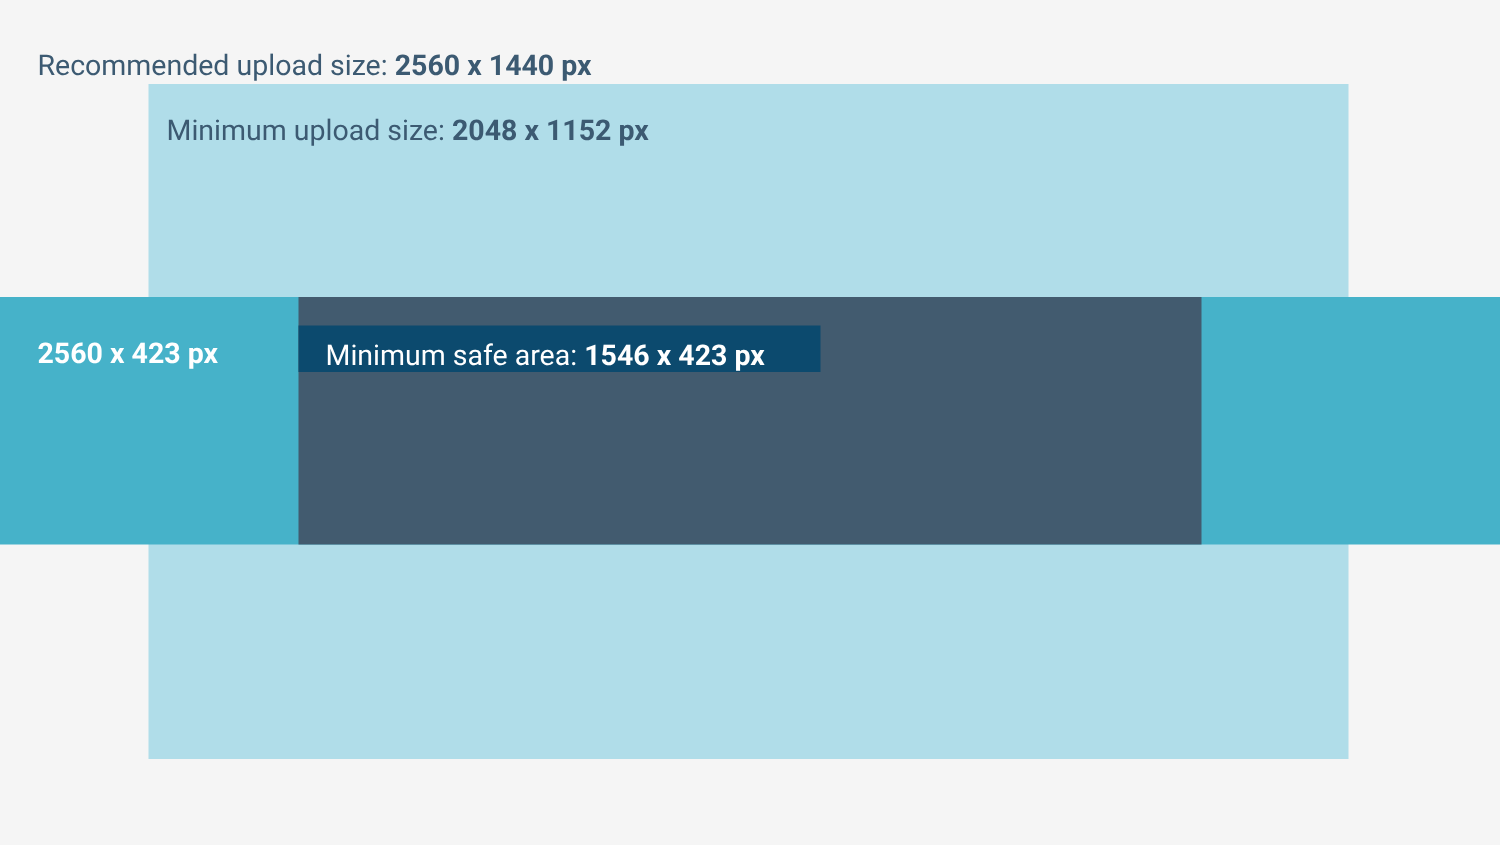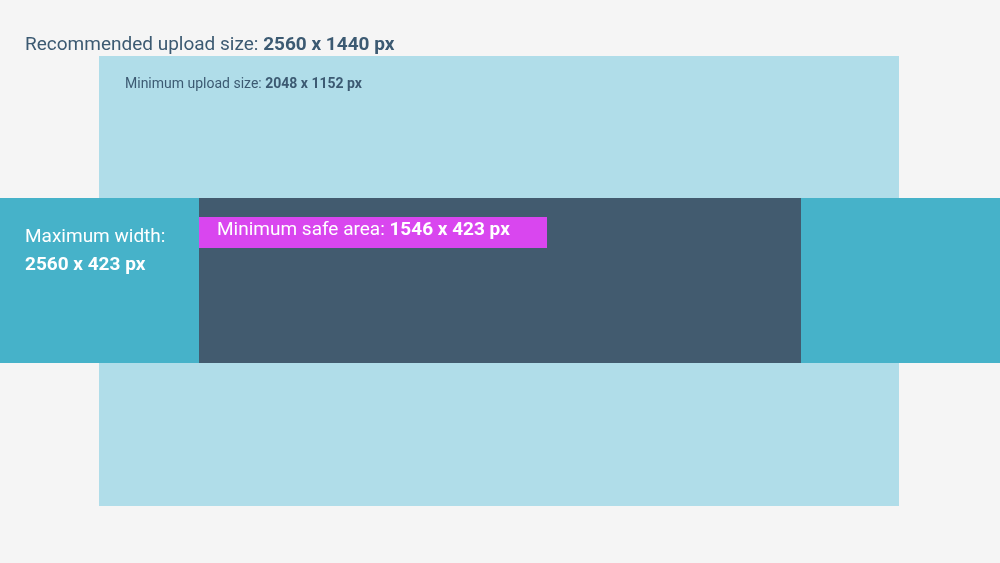--- a/index.html
+++ b/index.html
@@ -34,22 +34,22 @@
       top: 56px;
       left: 99px;
       width: 800px;
       height: 450px;
       background: #b0dde9;
     }
     
     .minimum-label {
       position: absolute;
       top: 75px;
-      left: 125px;
-      font-size: 14px;
+      left: 111px;
+      font-size: 19px;
       color: #3c5a72;
     }
     
     .minimum-label .bold {
       font-weight: 700;
     }
     
     .max-width-band {
       position: absolute;
       top: 198px;
@@ -80,23 +80,23 @@
       height: 165px;
       background: #425b6f;
     }
     
     .safe-area-box {
       position: absolute;
       top: 217px;
       left: 199px;
       width: 348px;
       height: 31px;
-      background: #d946ef;
+      background: #0c4a6e;
       display: flex;
-      align-items: flex-start;
+      align-items: flex-end;
       padding-left: 18px;
     }
     
     .safe-area-label {
       font-size: 19px;
       color: #ffffff;
     }
     
     .safe-area-label .bold {
       font-weight: 700;
@@ -111,21 +111,20 @@
 
 <div class="minimum-box"></div>
 
 <div class="minimum-label">
   <span>Minimum upload size: </span><span class="bold">2048 x 1152 px</span>
 </div>
 
 <div class="max-width-band"></div>
 
 <div class="max-width-label">
-  <div>Maximum width:</div>
   <div class="bold">2560 x 423 px</div>
 </div>
 
 <div class="dark-box"></div>
 
 <div class="safe-area-box">
   <div class="safe-area-label">
     <span>Minimum safe area: </span><span class="bold">1546 x 423 px</span>
   </div>
 </div>

